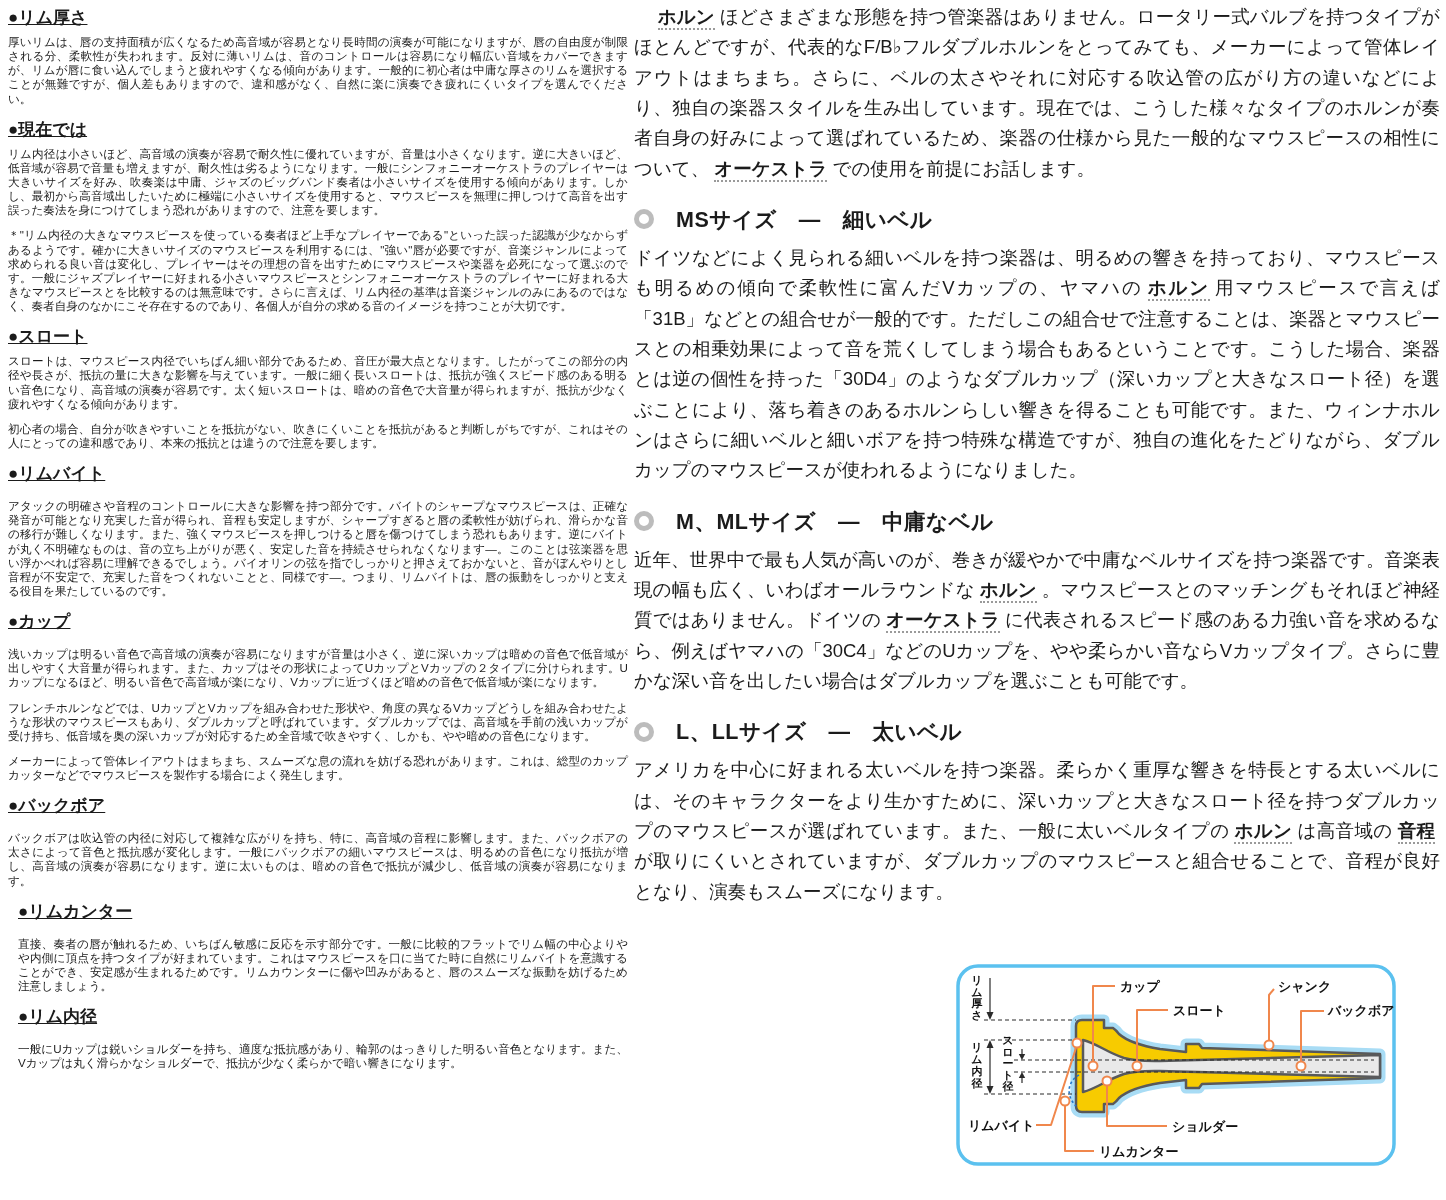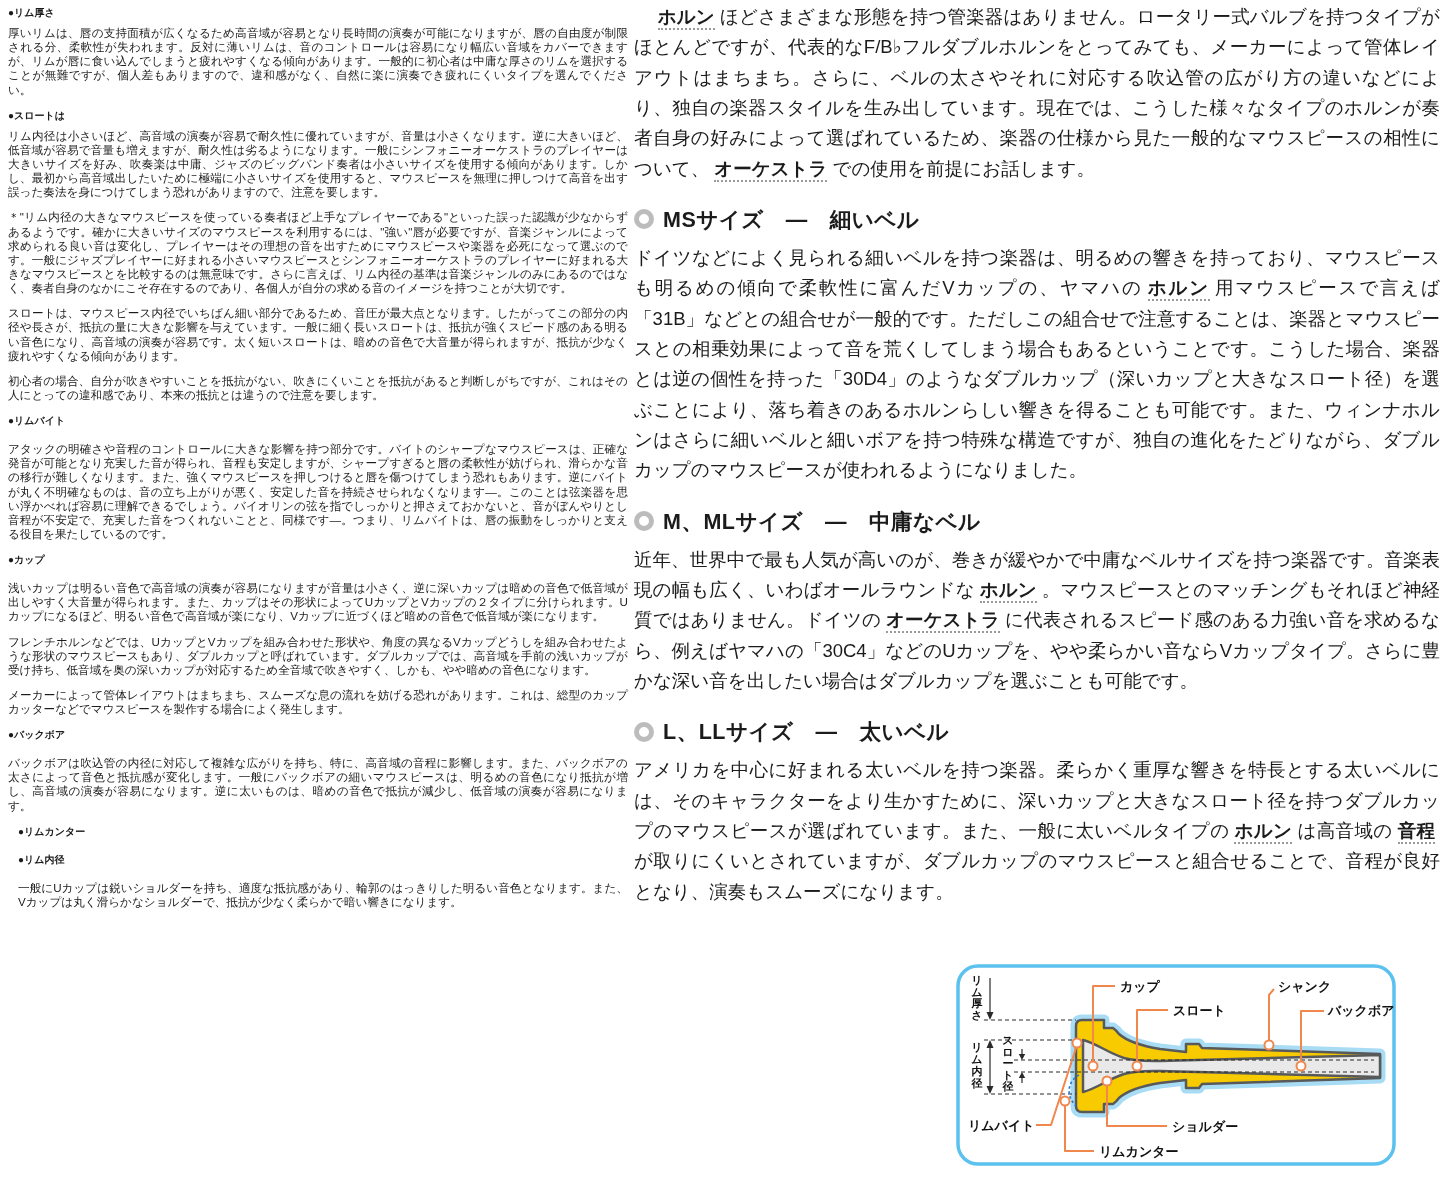--- a/index.html
+++ b/index.html
@@ -3,72 +3,74 @@
 <meta charset="utf-8">
 <style>
   html,body{margin:0;padding:0;}
   body{
     width:1446px;height:1200px;background:#ffffff;color:#1b1b1b;
     font-family:"Liberation Sans","DejaVu Sans",sans-serif;
     overflow:hidden;position:relative;
   }
   
   .left-col{position:absolute;left:8px;top:4px;width:620px;}
-  .lhead{font-size:10px;font-weight:bold;margin:12px 0 6px;}
+  .lhead{font-size:17px;font-weight:bold;margin:12px 0 6px;text-decoration:underline;}
   .lsec:first-child .lhead{margin-top:2px;}
   .lsec.gap .lhead{margin-bottom:14px;}
   .lsec.indent{padding-left:10px;}
   .lp{font-size:11.6px;line-height:1.22;margin:0 0 11px;text-align:justify;}
   
   .right-col{position:absolute;left:634px;top:2px;width:806px;}
   .intro,.rp,.closing{font-size:18.5px;line-height:1.64;margin:0 0 8px;text-align:justify;}
-  .rhead{display:flex;align-items:center;gap:9px;margin:21px 0 9px;}
+  .rhead{display:flex;align-items:center;gap:22px;margin:21px 0 9px;}
   .rtitle{font-size:21.5px;font-weight:bold;letter-spacing:.5px;}
   .ring{width:10px;height:10px;border:5px solid #bcbcbc;border-radius:50%;background:#fff;flex:none;}
   .gloss{font-weight:bold;border-bottom:2px dotted #9a9a9a;margin:0 5px;padding-bottom:1px;}
   .closing{margin-top:4px;}
   
   .diagram{position:absolute;left:956px;top:964px;width:442px;height:204px;}
   .diagram svg text{font-family:"Liberation Sans","DejaVu Sans",sans-serif;}
   .dlabel{font-size:13px;font-weight:bold;fill:#111;}
   .vlabel{font-size:11px;font-weight:bold;fill:#111;text-anchor:middle;}
 </style>
 </head>
 <body>
 
 <div class="left-col" id="left-col">
     <div class="lsec">
       <div class="lhead">●リム厚さ</div>
       <p class="lp">厚いリムは、唇の支持面積が広くなるため高音域が容易となり長時間の演奏が可能になりますが、唇の自由度が制限される分、柔軟性が失われます。反対に薄いリムは、音のコントロールは容易になり幅広い音域をカバーできますが、リムが唇に食い込んでしまうと疲れやすくなる傾向があります。一般的に初心者は中庸な厚さのリムを選択することが無難ですが、個人差もありますので、違和感がなく、自然に楽に演奏でき疲れにくいタイプを選んでください。</p>
     </div>
     <div class="lsec">
-      <div class="lhead">●スロートは</div>
+      <div class="lhead">●現在では</div>
       <p class="lp">リム内径は小さいほど、高音域の演奏が容易で耐久性に優れていますが、音量は小さくなります。逆に大きいほど、低音域が容易で音量も増えますが、耐久性は劣るようになります。一般にシンフォニーオーケストラのプレイヤーは大きいサイズを好み、吹奏楽は中庸、ジャズのビッグバンド奏者は小さいサイズを使用する傾向があります。しかし、最初から高音域出したいために極端に小さいサイズを使用すると、マウスピースを無理に押しつけて高音を出す誤った奏法を身につけてしまう恐れがありますので、注意を要します。</p>
       <p class="lp">＊"リム内径の大きなマウスピースを使っている奏者ほど上手なプレイヤーである"といった誤った認識が少なからずあるようです。確かに大きいサイズのマウスピースを利用するには、"強い"唇が必要ですが、音楽ジャンルによって求められる良い音は変化し、プレイヤーはその理想の音を出すためにマウスピースや楽器を必死になって選ぶのです。一般にジャズプレイヤーに好まれる小さいマウスピースとシンフォニーオーケストラのプレイヤーに好まれる大きなマウスピースとを比較するのは無意味です。さらに言えば、リム内径の基準は音楽ジャンルのみにあるのではなく、奏者自身のなかにこそ存在するのであり、各個人が自分の求める音のイメージを持つことが大切です。</p>
     </div>
     <div class="lsec">
+      <div class="lhead">●スロート</div>
       <p class="lp">スロートは、マウスピース内径でいちばん細い部分であるため、音圧が最大点となります。したがってこの部分の内径や長さが、抵抗の量に大きな影響を与えています。一般に細く長いスロートは、抵抗が強くスピード感のある明るい音色になり、高音域の演奏が容易です。太く短いスロートは、暗めの音色で大音量が得られますが、抵抗が少なく疲れやすくなる傾向があります。</p>
       <p class="lp">初心者の場合、自分が吹きやすいことを抵抗がない、吹きにくいことを抵抗があると判断しがちですが、これはその人にとっての違和感であり、本来の抵抗とは違うので注意を要します。</p>
     </div>
     <div class="lsec gap">
       <div class="lhead">●リムバイト</div>
       <p class="lp">アタックの明確さや音程のコントロールに大きな影響を持つ部分です。バイトのシャープなマウスピースは、正確な発音が可能となり充実した音が得られ、音程も安定しますが、シャープすぎると唇の柔軟性が妨げられ、滑らかな音の移行が難しくなります。また、強くマウスピースを押しつけると唇を傷つけてしまう恐れもあります。逆にバイトが丸く不明確なものは、音の立ち上がりが悪く、安定した音を持続させられなくなります―。このことは弦楽器を思い浮かべれば容易に理解できるでしょう。バイオリンの弦を指でしっかりと押さえておかないと、音がぼんやりとし音程が不安定で、充実した音をつくれないことと、同様です―。つまり、リムバイトは、唇の振動をしっかりと支える役目を果たしているのです。</p>
     </div>
     <div class="lsec gap">
       <div class="lhead">●カップ</div>
       <p class="lp">浅いカップは明るい音色で高音域の演奏が容易になりますが音量は小さく、逆に深いカップは暗めの音色で低音域が出しやすく大音量が得られます。また、カップはその形状によってUカップとVカップの２タイプに分けられます。Uカップになるほど、明るい音色で高音域が楽になり、Vカップに近づくほど暗めの音色で低音域が楽になります。</p>
       <p class="lp">フレンチホルンなどでは、UカップとVカップを組み合わせた形状や、角度の異なるVカップどうしを組み合わせたような形状のマウスピースもあり、ダブルカップと呼ばれています。ダブルカップでは、高音域を手前の浅いカップが受け持ち、低音域を奥の深いカップが対応するため全音域で吹きやすく、しかも、やや暗めの音色になります。</p>
       <p class="lp">メーカーによって管体レイアウトはまちまち、スムーズな息の流れを妨げる恐れがあります。これは、総型のカップカッターなどでマウスピースを製作する場合によく発生します。</p>
     </div>
     <div class="lsec gap">
       <div class="lhead">●バックボア</div>
       <p class="lp">バックボアは吹込管の内径に対応して複雑な広がりを持ち、特に、高音域の音程に影響します。また、バックボアの太さによって音色と抵抗感が変化します。一般にバックボアの細いマウスピースは、明るめの音色になり抵抗が増し、高音域の演奏が容易になります。逆に太いものは、暗めの音色で抵抗が減少し、低音域の演奏が容易になります。</p>
     </div>
     <div class="lsec gap indent">
       <div class="lhead">●リムカンター</div>
+      <p class="lp">直接、奏者の唇が触れるため、いちばん敏感に反応を示す部分です。一般に比較的フラットでリム幅の中心よりやや内側に頂点を持つタイプが好まれています。これはマウスピースを口に当てた時に自然にリムバイトを意識することができ、安定感が生まれるためです。リムカウンターに傷や凹みがあると、唇のスムーズな振動を妨げるため注意しましょう。</p>
     </div>
     <div class="lsec gap indent">
       <div class="lhead">●リム内径</div>
       <p class="lp">一般にUカップは鋭いショルダーを持ち、適度な抵抗感があり、輪郭のはっきりした明るい音色となります。また、Vカップは丸く滑らかなショルダーで、抵抗が少なく柔らかで暗い響きになります。</p>
     </div>
   </div>
 
 <div class="right-col">
   <p class="intro" id="intro"><span>　</span><span class="gloss">ホルン</span><span>ほどさまざまな形態を持つ管楽器はありません。ロータリー式バルブを持つタイプがほとんどですが、代表的なF/B♭フルダブルホルンをとってみても、メーカーによって管体レイアウトはまちまち。さらに、ベルの太さやそれに対応する吹込管の広がり方の違いなどにより、独自の楽器スタイルを生み出しています。現在では、こうした様々なタイプのホルンが奏者自身の好みによって選ばれているため、楽器の仕様から見た一般的なマウスピースの相性について、</span><span class="gloss">オーケストラ</span><span>での使用を前提にお話します。</span></p>
   <div id="right-sections">

